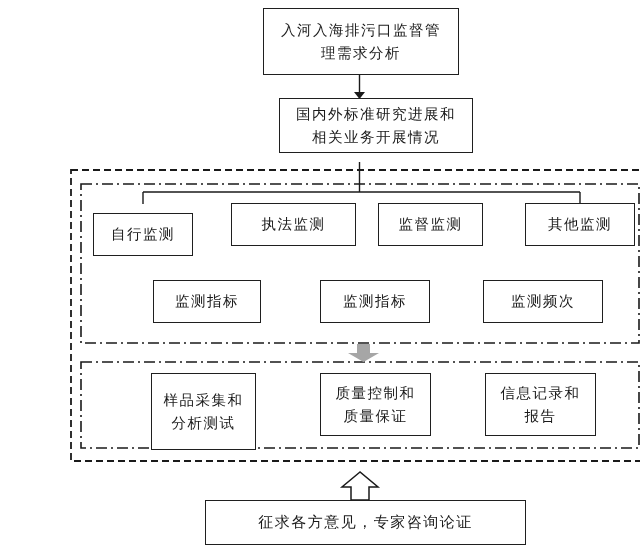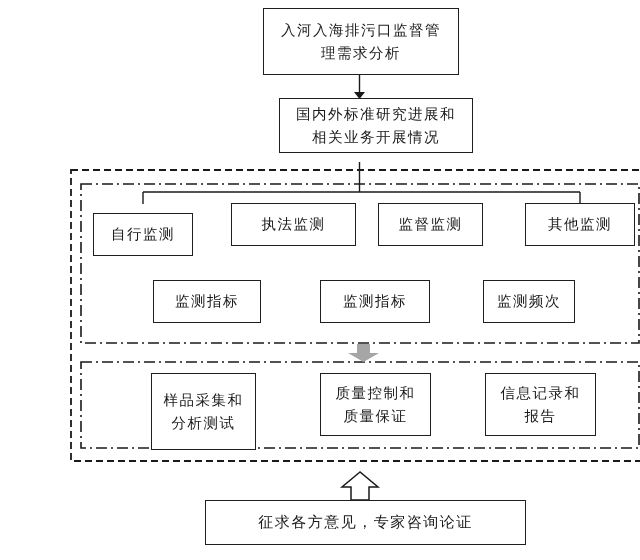--- a/index.html
+++ b/index.html
@@ -43,21 +43,21 @@
 
   
   .box-m1 { left: 50px;  top: 213px; width: 100px; height: 43px; }
   .box-m2 { left: 188px; top: 203px; width: 125px; height: 43px; text-align: center; }
   .box-m3 { left: 335px; top: 203px; width: 105px; height: 43px; }
   .box-m4 { left: 482px; top: 203px; width: 110px; height: 43px; font-family: Liberation Serif, serif; }
 
   
   .box-e1 { left: 110px; top: 280px; width: 108px; height: 43px; }
   .box-e2 { left: 277px; top: 280px; width: 110px; height: 43px; }
-  .box-e3 { left: 440px; top: 280px; width: 92px; height: 43px; }
+  .box-e3 { left: 440px; top: 280px; width: 120px; height: 43px; }
 
   
   .box-q1 { left: 108px; top: 373px; width: 105px; height: 77px; }
   .box-q2 { left: 277px; top: 373px; width: 111px; height: 63px; }
   .box-q3 { left: 442px; top: 373px; width: 111px; height: 63px; }
 
   
   .box-z { left: 162px; top: 500px; width: 321px; height: 45px; font-size: 15px; }
 </style>
 </head>

